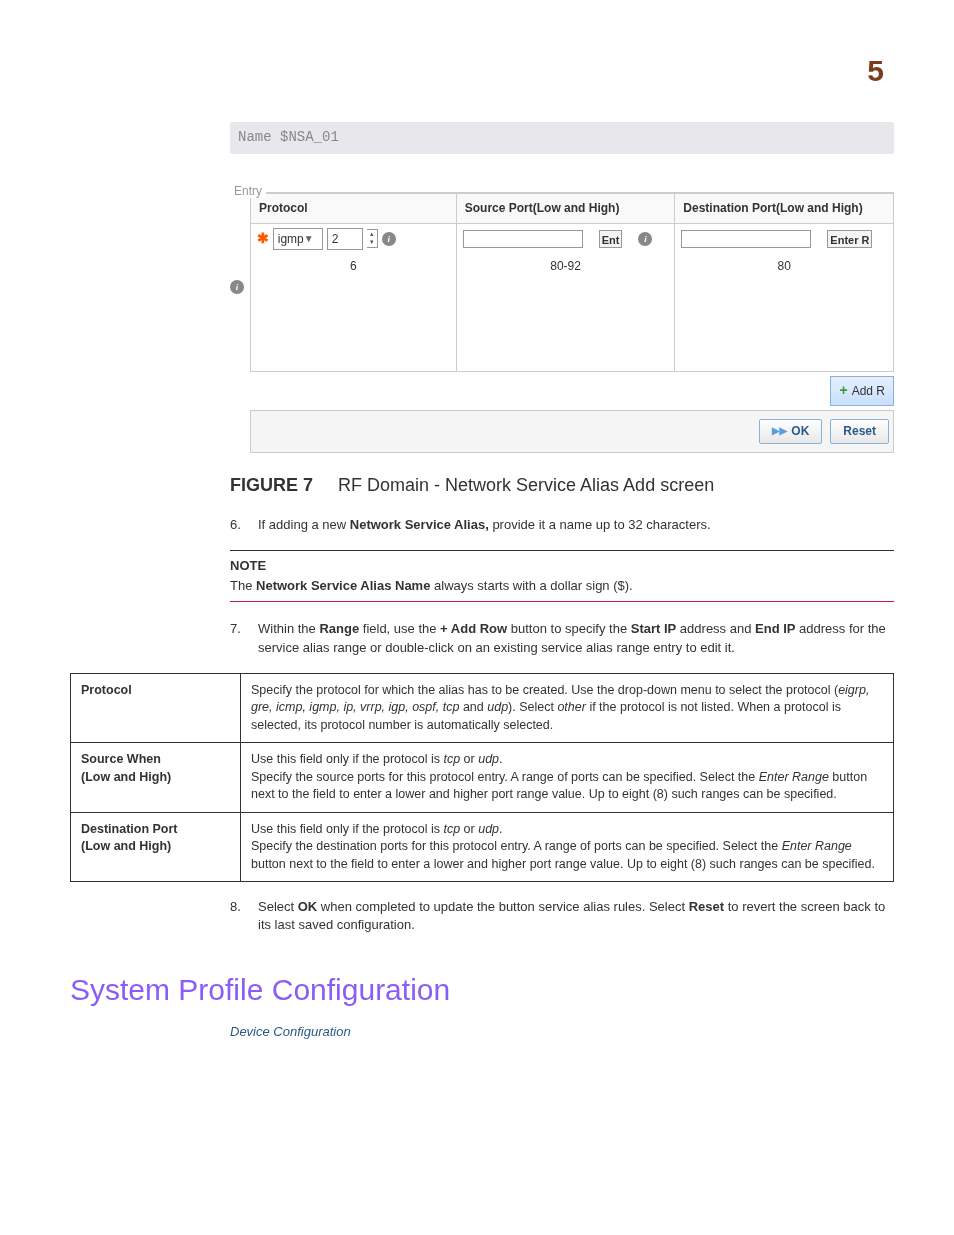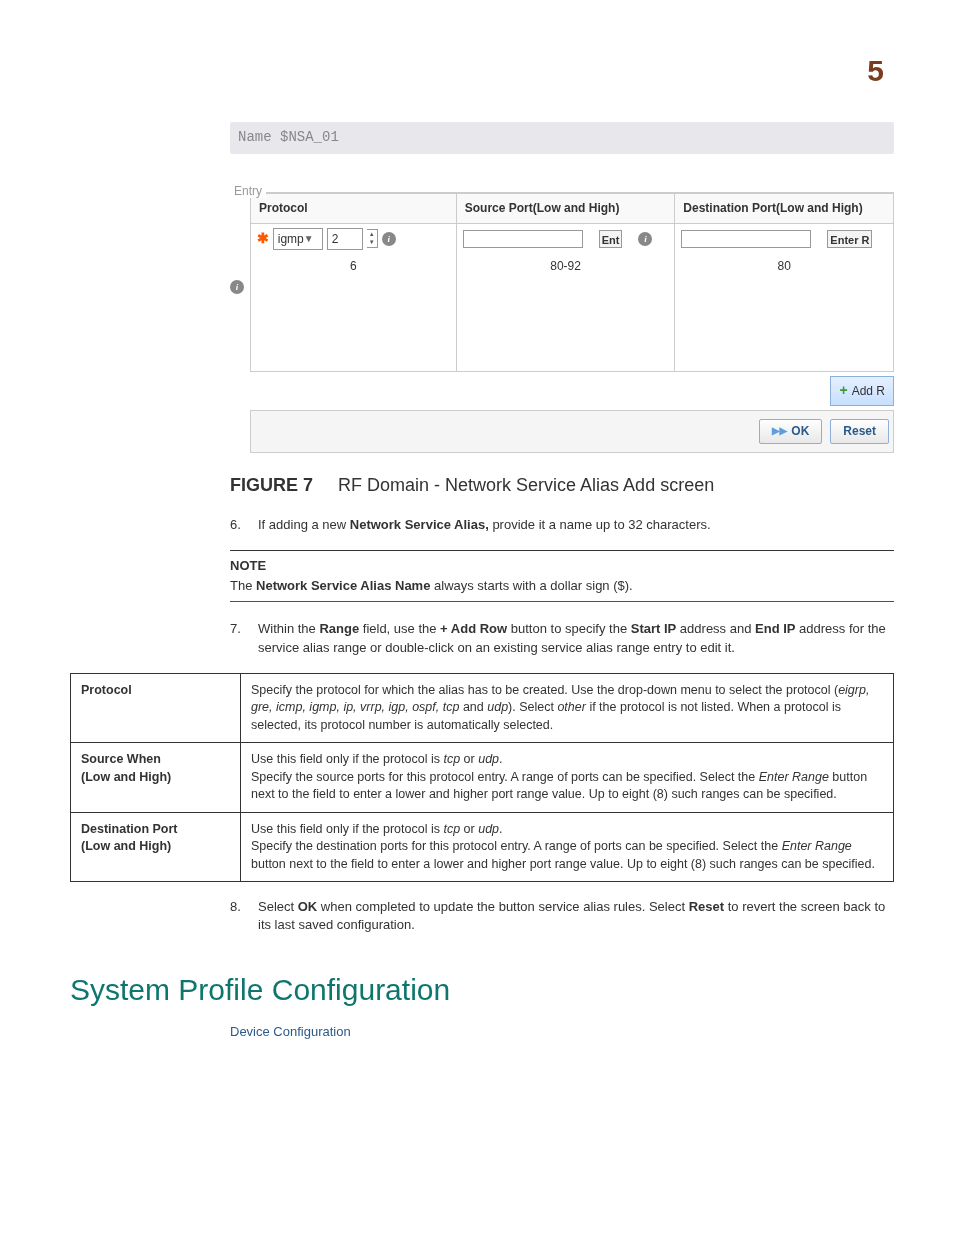--- a/index.html
+++ b/index.html
@@ -225,26 +225,27 @@
     padding: 8px 10px;
     vertical-align: top;
     font-size: 12.5px;
   }
   .param-table td:first-child {
     font-weight: bold;
     width: 170px;
   }
   .heading-1 {
     font-size: 30px;
-    color: #0f766e;
+    color: #8b5cf6;
     margin: 34px 0 12px 0;
     font-weight: normal;
   }
   .link {
     color: #2a5a8a;
+    font-style: italic;
     margin-left: 160px;
     font-size: 13px;
     cursor: pointer;
   }
   .italic { font-style: italic; }
   .bold { font-weight: bold; }
   .dest-cell { text-align: center; }
 </style>
 </head>
 <body>

